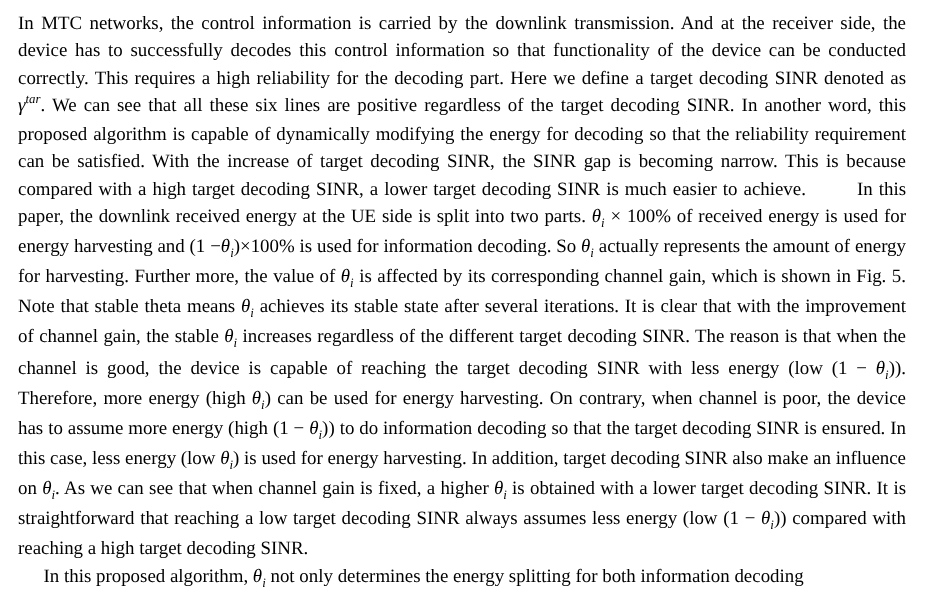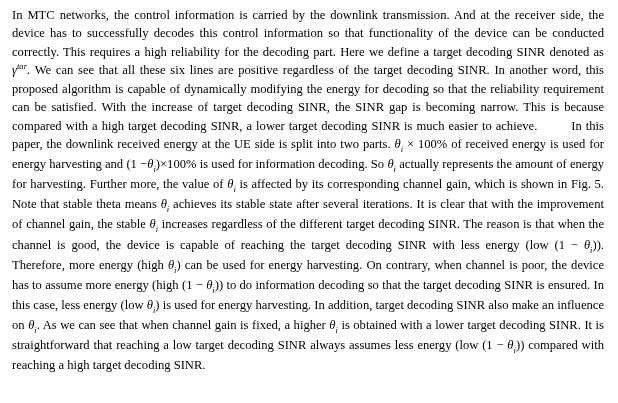--- a/index.html
+++ b/index.html
@@ -48,14 +48,15 @@
     display: inline-block;
     width: 34px;
   }
 </style>
 </head>
 <body>
 
 <div class="page">
   <div class="col" id="body-col">
       <p>In MTC networks, the control information is carried by the downlink transmission. And at the receiver side, the device has to successfully decodes this control information so that functionality of the device can be conducted correctly. This requires a high reliability for the decoding part. Here we define a target decoding SINR denoted as <span class="ital">γ</span><span class="sup">tar</span>. We can see that all these six lines are positive regardless of the target decoding SINR. In another word, this proposed algorithm is capable of dynamically modifying the energy for decoding so that the reliability requirement can be satisfied. With the increase of target decoding SINR, the SINR gap is becoming narrow. This is because compared with a high target decoding SINR, a lower target decoding SINR is much easier to achieve.<span class="wide-gap"></span>In this paper, the downlink received energy at the UE side is split into two parts. <span class="ital">θ</span><sub class="ital" style="font-size: 8.6px;">i</sub> × 100% of received energy is used for energy harvesting and (1 −<span class="ital">θ</span><sub class="ital" style="font-size: 8.6px;">i</sub>)×100% is used for information decoding. So <span class="ital">θ</span><sub class="ital" style="font-size: 8.6px;">i</sub> actually represents the amount of energy for harvesting. Further more, the value of <span class="ital">θ</span><sub class="ital" style="font-size: 8.6px;">i</sub> is affected by its corresponding channel gain, which is shown in Fig. 5. Note that stable theta means <span class="ital">θ</span><sub class="ital" style="font-size: 8.6px;">i</sub> achieves its stable state after several iterations. It is clear that with the improvement of channel gain, the stable <span class="ital">θ</span><sub class="ital" style="font-size: 8.6px;">i</sub> increases regardless of the different target decoding SINR. The reason is that when the channel is good, the device is capable of reaching the target decoding SINR with less energy (low (1 − <span class="ital">θ</span><sub class="ital" style="font-size: 8.6px;">i</sub>)). Therefore, more energy (high <span class="ital">θ</span><sub class="ital" style="font-size: 8.6px;">i</sub>) can be used for energy harvesting. On contrary, when channel is poor, the device has to assume more energy (high (1 − <span class="ital">θ</span><sub class="ital" style="font-size: 8.6px;">i</sub>)) to do information decoding so that the target decoding SINR is ensured. In this case, less energy (low <span class="ital">θ</span><sub class="ital" style="font-size: 8.6px;">i</sub>) is used for energy harvesting. In addition, target decoding SINR also make an influence on <span class="ital">θ</span><sub class="ital" style="font-size: 8.6px;">i</sub>. As we can see that when channel gain is fixed, a higher <span class="ital">θ</span><sub class="ital" style="font-size: 8.6px;">i</sub> is obtained with a lower target decoding SINR. It is straightforward that reaching a low target decoding SINR always assumes less energy (low (1 − <span class="ital">θ</span><sub class="ital" style="font-size: 8.6px;">i</sub>)) compared with reaching a high target decoding SINR.</p>
+      <p class="indent">In this proposed algorithm, <span class="ital">θ</span><sub class="ital" style="font-size: 8.6px;">i</sub> not only determines the energy splitting for both information decoding</p>
     </div>
 </div>
 
 </body></html>

